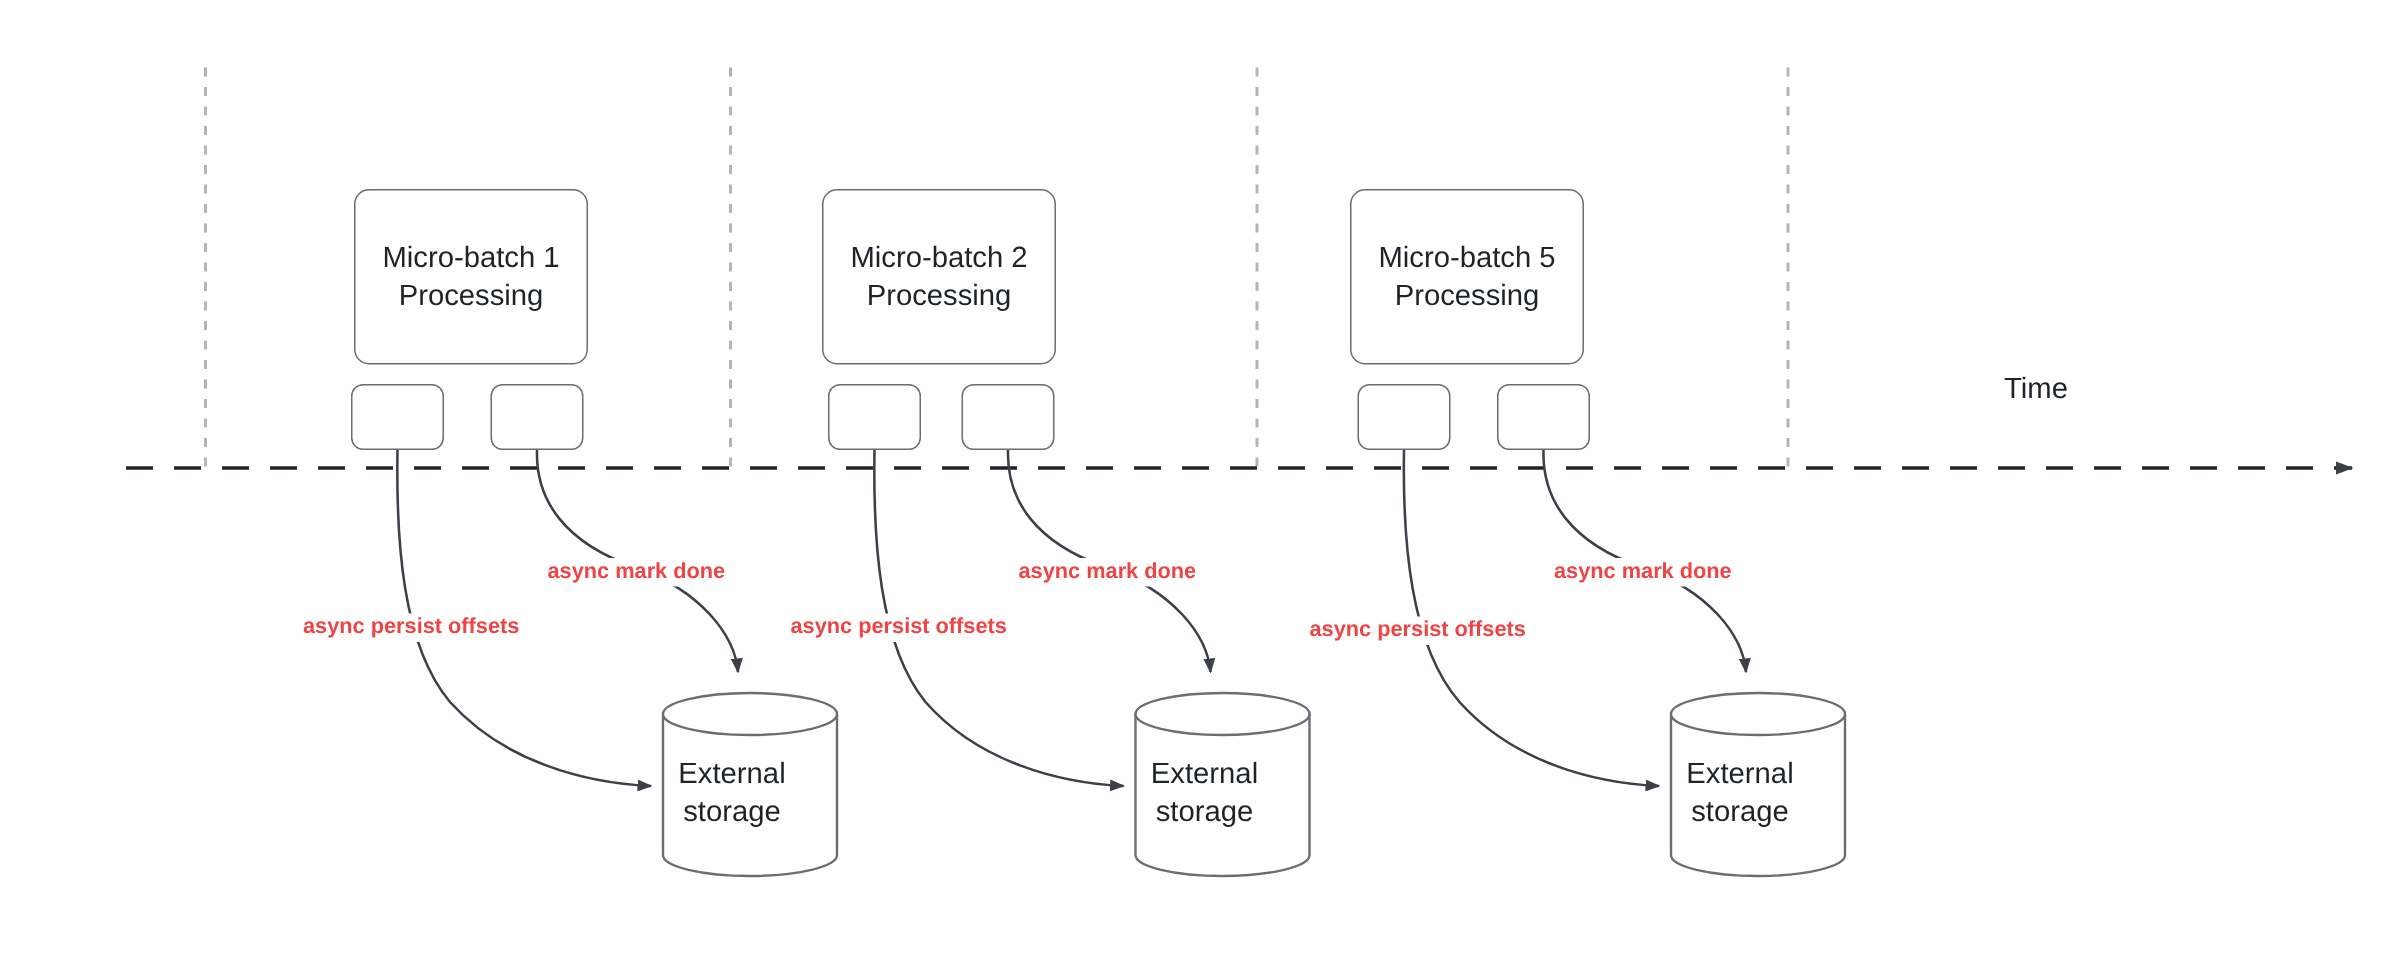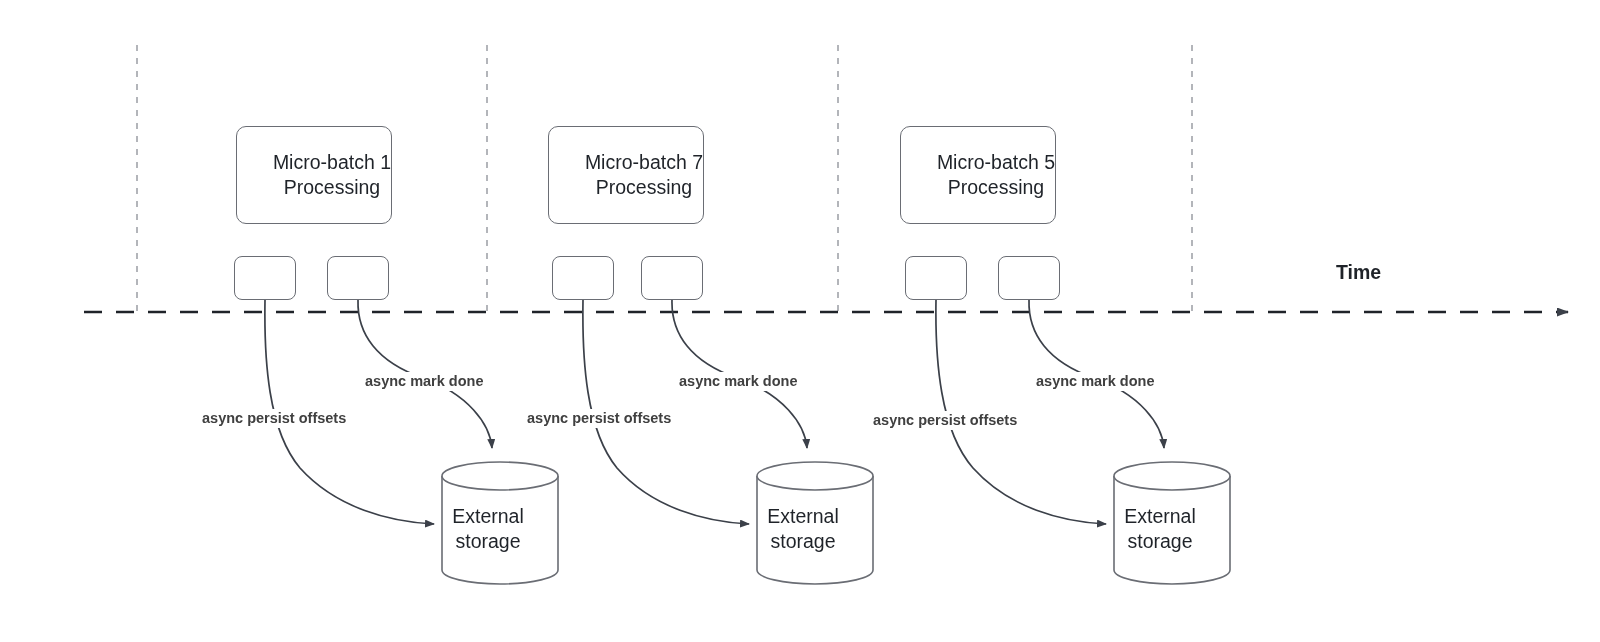--- a/index.html
+++ b/index.html
@@ -4,30 +4,30 @@
 <style>
   html,body{margin:0;padding:0;background:#ffffff;}
   body{width:1600px;height:642px;overflow:hidden;
        font-family:"Liberation Sans","DejaVu Sans",sans-serif;}
   #stage{position:relative;width:1600px;height:642px;background:#ffffff;}
   #canvas{position:absolute;left:0;top:0;width:1600px;height:642px;}
 
   .htmlbox{position:absolute;box-sizing:border-box;background:#ffffff;
            border:1px solid #6a6d74;border-radius:10px;
            display:flex;align-items:center;justify-content:center;}
-  .batchbox{width:156px;height:98px;justify-content:flex-end;}
+  .batchbox{width:156px;height:117px;}
   .batchbox .txt{font-size:19.5px;line-height:25px;color:#1f2329;text-align:center;}
   .minibox{width:62px;height:44px;border-radius:8px;}
 
   .cyl-label{position:absolute;width:94px;text-align:center;
              font-size:19.5px;line-height:25px;color:#1f2329;
              pointer-events:none;}
 
   .edge-label{position:absolute;font-size:14.5px;font-weight:bold;
-              color:#404040;background:#ffffff;white-space:nowrap;
+              color:#ef4444;background:#ffffff;white-space:nowrap;
               padding:1px 3px;line-height:17px;}
 
   .time-label{position:absolute;font-size:19.5px;color:#1f2329;}
 </style>
 </head>
 <body>
 
 <div id="stage">
 
   <svg id="canvas" viewBox="0 0 1600 642">
@@ -79,21 +79,21 @@
   </svg>
 
   <div class="htmlbox batchbox" style="left:236px;top:126px;">
     <div class="txt">
       <span>Micro-batch 1</span><br>
       <span>Processing</span>
     </div>
   </div>
   <div class="htmlbox batchbox" style="left:548px;top:126px;">
     <div class="txt">
-      <span>Micro-batch 7</span><br>
+      <span>Micro-batch 2</span><br>
       <span>Processing</span>
     </div>
   </div>
   <div class="htmlbox batchbox" style="left:900px;top:126px;">
     <div class="txt">
       <span>Micro-batch 5</span><br>
       <span>Processing</span>
     </div>
   </div>
 
@@ -119,15 +119,15 @@
 
   <div class="edge-label" style="left:199px;top:409px;">async persist offsets</div>
   <div class="edge-label" style="left:362px;top:372px;">async mark done</div>
 
   <div class="edge-label" style="left:524px;top:409px;">async persist offsets</div>
   <div class="edge-label" style="left:676px;top:372px;">async mark done</div>
 
   <div class="edge-label" style="left:870px;top:411px;">async persist offsets</div>
   <div class="edge-label" style="left:1033px;top:372px;">async mark done</div>
 
-  <div class="time-label" style="left:1336px;top:261px;font-weight:bold;">Time</div>
+  <div class="time-label" style="left:1336px;top:248px;">Time</div>
 
 </div>
 
 </body></html>

